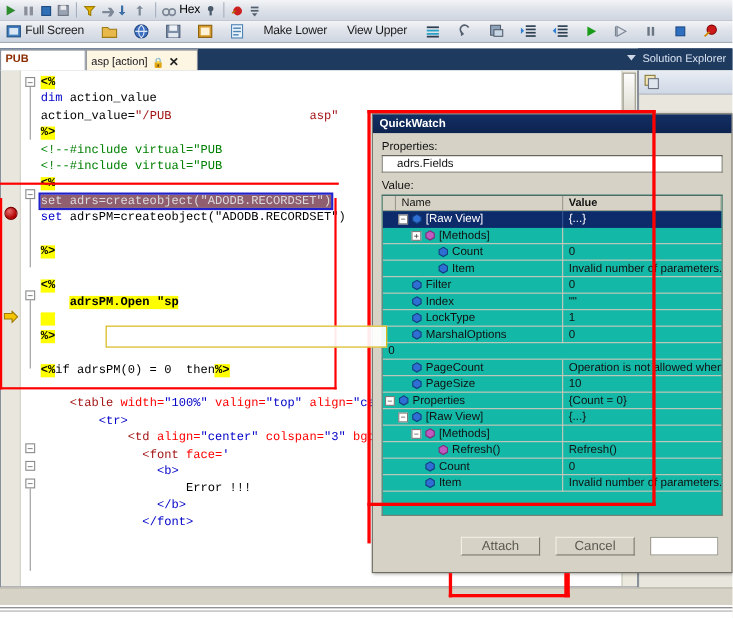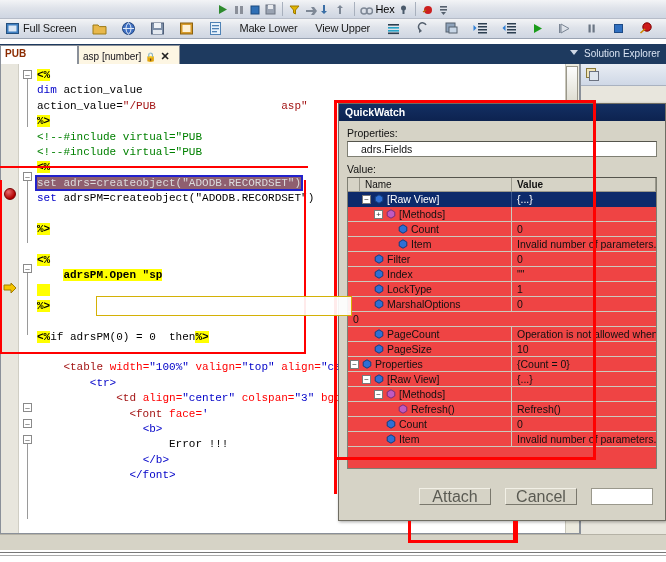--- a/index.html
+++ b/index.html
@@ -17,21 +17,21 @@
   #app { position:absolute; inset:0; background:#ffffff; }
 
   .toolstrip {
     position:absolute; left:0; right:0;
     background:linear-gradient(#f3f4f6,#dfe3ea 45%,#cfd6e2);
     border-bottom:1px solid #b6bcc8;
     display:flex; align-items:center;
     padding:0 3px; gap:3px;
     overflow:hidden;
   }
-  #toolstrip-1 { top:0; height:19px;justify-content:center; }
+  #toolstrip-1 { top:0; height:19px; }
   #toolstrip-2 { top:19px; height:20px; border-bottom:1px solid #9aa3b2;gap:14px; }
 
   .tb-btn {
     display:flex; align-items:center; gap:3px;
     height:19px; padding:0 2px;
     white-space:nowrap; color:#1a1a1a;
     font-size:10.5px; line-height:19px;
   }
   #toolstrip-2 .tb-btn { height:21px; line-height:21px; font-size:11px; }
   .tb-sep { width:1px; height:14px; background:#a8b0bd; margin:0 2px; flex:none; }
@@ -184,21 +184,21 @@
   #qw-body { padding:6px 8px 0 8px; }
   .qw-lbl { font-size:10.5px; color:#111; margin-bottom:2px; }
   #qw-expression {
     width:100%; height:16px; background:#fff;
     border:1px solid #7f7f73; border-top-color:#55544c;
     font-size:10.5px; color:#111; padding:1px 13px;
     font-family:"Liberation Sans",sans-serif;
   }
   #qw-value-label { margin-top:6px; }
   #qw-grid {
-    margin-top:2px; background:#ef4444;
+    margin-top:2px; background:#14b8a6;
     border:1px solid #7f7f73; border-top-color:#55544c;
     height:292px; overflow:hidden; position:relative;
   }
   #qw-grid-head {
     height:14px; background:#d6d3c6;
     border-bottom:1px solid #9a988c;
     display:flex; font-size:10px; color:#111;
   }
   .qw-hcell { padding:1px 0 0 5px; border-right:1px solid #9a988c; }
   #qw-h-gutter { width:12px; padding:0; }
@@ -230,21 +230,21 @@
   .pad2 { padding-left:26px; }
   .pad3 { padding-left:38px; }
 
   #qw-buttons {
     position:absolute; left:0; right:0; bottom:0; height:40px;
   }
   .qw-btn {
     position:absolute; top:8px; height:17px; width:72px;
     background:#d6d3c6; border:1px solid #7a786d;
     border-top-color:#f2f0e6; border-left-color:#f2f0e6;
-    font-size:16px; color:#5a5a52; text-align:center; line-height:15px;
+    font-size:12px; color:#5a5a52; text-align:center; line-height:15px;
     overflow:hidden;
   }
   #qw-btn-attach { left:80px; }
   #qw-btn-cancel { left:166px; }
   #qw-btn-blank  { left:252px; width:62px; background:#fff; border:1px solid #9a988c; }
 
   
   .ann { position:absolute; pointer-events:none; }
   .ann-red   { border:2px solid #ff0000; }
   .ann-redline { background:#ff0000; }
@@ -473,21 +473,21 @@
     <span class="tb-btn">
       <span class="tb-label">Collaps</span>
     </span>
   </div>
 
   <div id="tabrow">
     <div id="tab-pub">
       <span>PUB</span>
     </div>
     <div id="tab-asp">
-      <span>asp [number]</span>
+      <span>asp [action]</span>
       <span class="lock">🔒</span>
       <span class="xclose">✕</span>
     </div>
     <div id="tabrow-chevron"></div>
     <div id="solution-explorer-title">Solution Explorer</div>
   </div>
 
   <div id="right-panel">
     <div id="right-panel-toolbar">
       <span class="ico i16">

